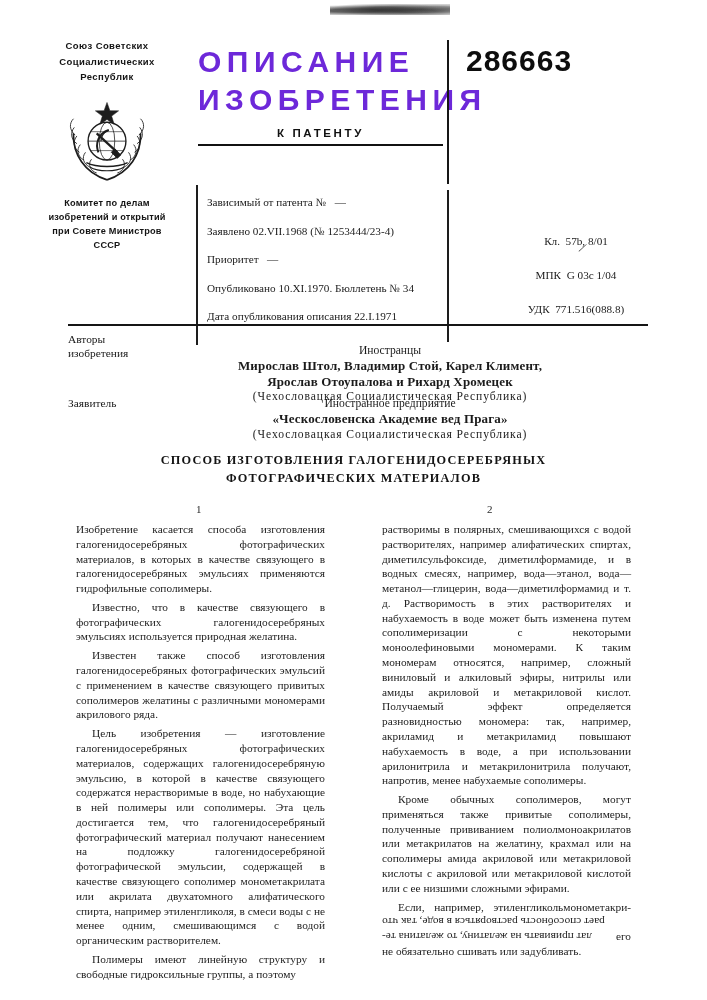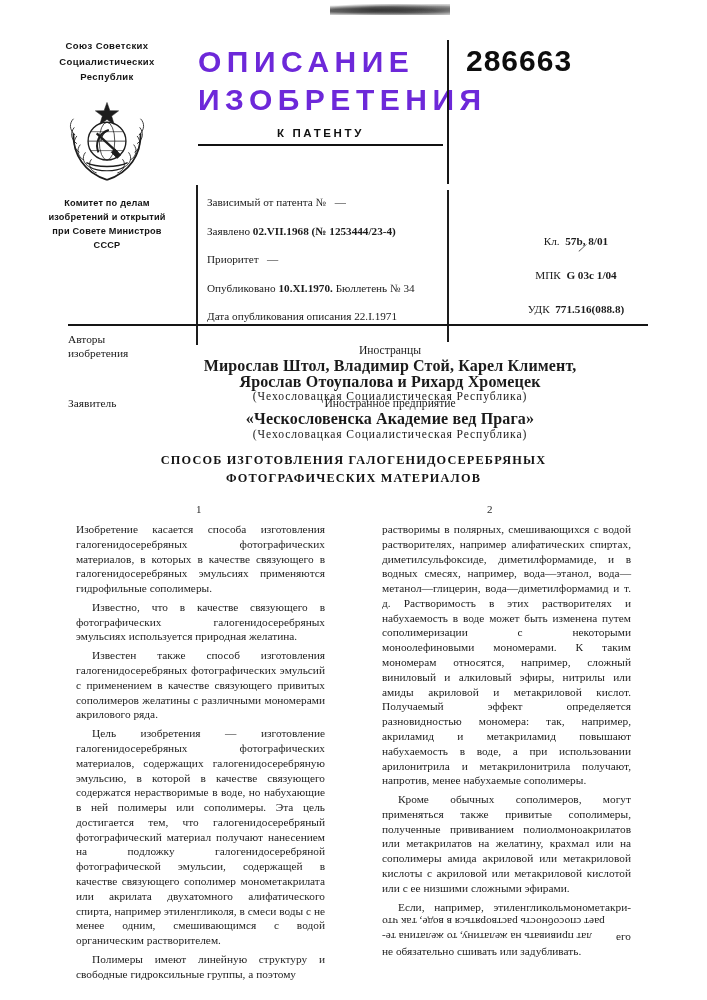--- a/index.html
+++ b/index.html
@@ -167,21 +167,21 @@
     position: absolute;
     left: 466px;
     top: 186px;
     width: 220px;
     font-size: 11.2px;
     line-height: 34px;
     color: #1b1b1b;
     white-space: nowrap;
     text-align: center;
   }
-  .bib-left b, .bib-right b { font-weight: 700; }
+  .bib-left b, .bib-right b { font-weight: 400; }
 
   .stray-mark {
     position: absolute;
     left: 582px;
     top: 203px;
     width: 10px;
     height: 12px;
     color: #222;
     font-size: 13px;
     transform: rotate(12deg);
@@ -217,21 +217,21 @@
     position: absolute;
     left: 130px;
     width: 520px;
     text-align: center;
     font-size: 11.6px;
     line-height: 15.4px;
     color: #1b1b1b;
   }
   .cred-body.a { top: 13px; }
   .cred-body.b { top: 66px; }
-  .cred-body .bold { font-weight: 700; font-size: 16px; letter-spacing: .15px; text-align: center; }
+  .cred-body .bold { font-weight: 700; font-size: 13px; letter-spacing: .15px; text-align: center; }
   .cred-body .country { letter-spacing: .9px; }
 
   
   .inv-title {
     position: absolute;
     left: 0;
     top: 452px;
     width: 707px;
     text-align: center;
     font-size: 12.3px;

